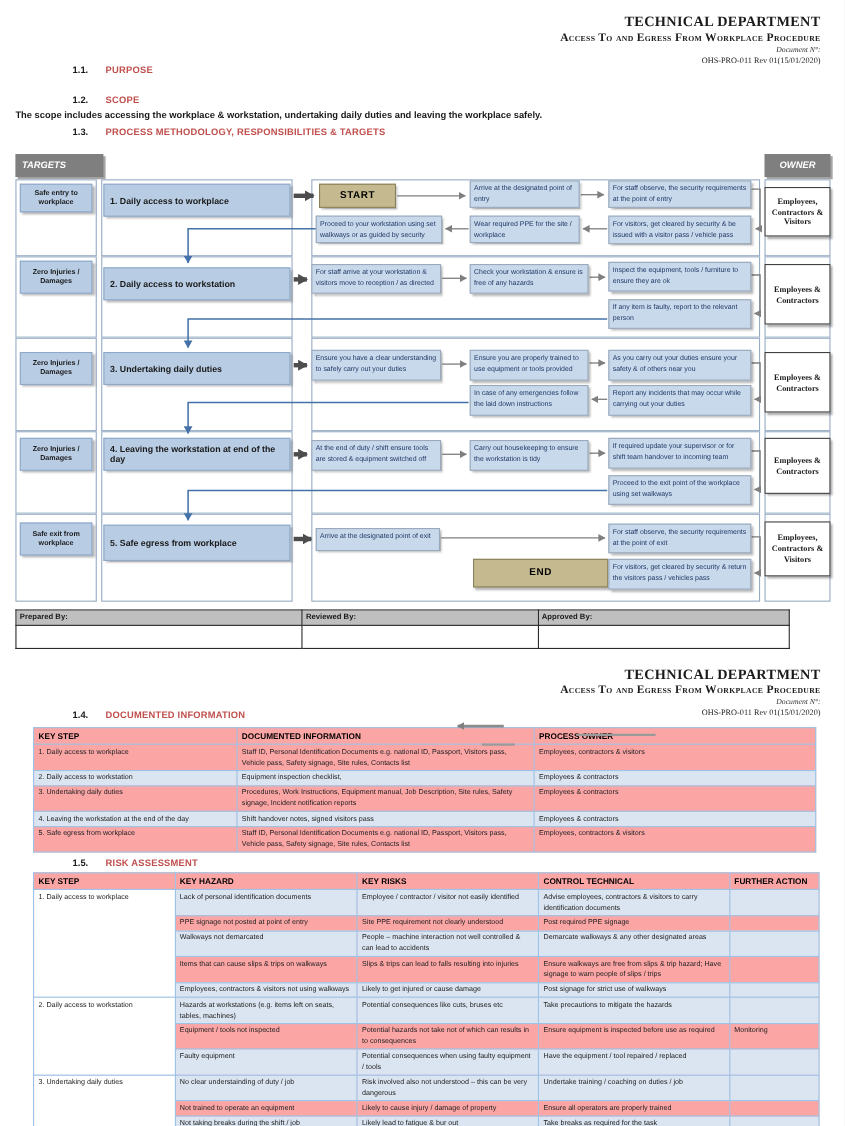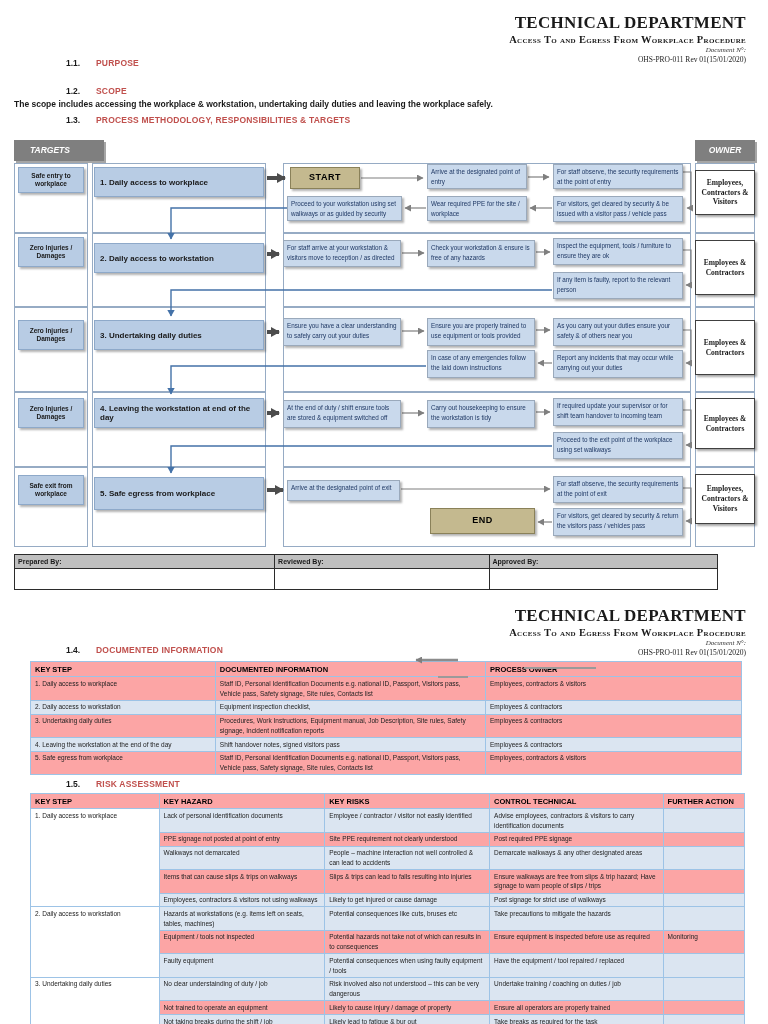--- a/index.html
+++ b/index.html
@@ -1,32 +1,32 @@
 <!DOCTYPE html>
 <html><head>
 <meta charset="utf-8">
 <style>
   html,body{margin:0;padding:0;background:#e9e9e9;}
   .page{position:relative;width:768px;height:1024px;background:#ffffff;overflow:hidden;
         font-family:"Liberation Sans",sans-serif;color:#1a1a1a;}
   
   .doc-header{position:absolute;right:22px;text-align:right;font-family:"Liberation Serif",serif;line-height:1.25;}
-  .dh-dept{font-size:17px;font-weight:bold;letter-spacing:.3px;}
+  .dh-dept{font-size:13px;font-weight:bold;letter-spacing:.3px;}
   .dh-title{font-size:10.5px;font-weight:bold;font-variant:small-caps;letter-spacing:.3px;}
   .dh-doclabel{font-size:7px;font-style:italic;color:#333;}
   .dh-docno{font-size:7.5px;color:#222;}
   
   .sec{position:absolute;left:0;width:768px;font-size:8.5px;font-weight:bold;}
   .sec .num{position:absolute;left:66px;color:#1a1a1a;}
   .sec .sec-title{position:absolute;left:96px;color:#c0504d;letter-spacing:.2px;}
   .body-text{position:absolute;left:14px;width:740px;font-size:8.5px;font-weight:bold;color:#1a1a1a;}
   
   .bar{position:absolute;background:#7f7f7f;color:#fff;font-weight:bold;font-style:italic;
        font-size:8.5px;line-height:21px;box-shadow:2px 2px 0 rgba(0,0,0,.35);}
-  .bar.pad{padding-left:16px;}
+  .bar.pad{padding-left:6px;}
   .bar.center{text-align:center;}
   .cell{position:absolute;background:#fff;border:1px solid #96abc4;box-sizing:border-box;}
   .tbox{position:absolute;background:#b8cce4;border:1px solid #8ea9c9;box-sizing:border-box;
         font-size:6.5px;font-weight:bold;text-align:center;display:flex;align-items:center;justify-content:center;
         box-shadow:2px 2px 2px rgba(0,0,0,.3);line-height:1.3;padding:1px;z-index:6;}
   .sbox{position:absolute;background:#b8cce4;border:1px solid #8ea9c9;box-sizing:border-box;
         font-size:8px;font-weight:bold;display:flex;align-items:center;padding-left:5px;
         box-shadow:2px 2px 2px rgba(0,0,0,.3);z-index:6;}
   .node{position:absolute;background:#c9d9ec;border:1px solid #9aa9bb;box-sizing:border-box;
         font-size:6.3px;line-height:1.55;color:#1f3864;padding:2px 3px;
@@ -161,21 +161,21 @@
       <div class="node" style="left: 427px; top: 318px; width: 108px; height: 28px;"><span>Ensure you are properly trained to use equipment or tools provided</span></div>
       <div class="node" style="left: 553px; top: 318px; width: 130px; height: 28px;"><span>As you carry out your duties ensure your safety &amp; of others near you</span></div>
       <div class="node" style="left: 553px; top: 350px; width: 130px; height: 28px;"><span>Report any incidents that may occur while carrying out your duties</span></div>
       <div class="node" style="left: 427px; top: 350px; width: 108px; height: 28px;"><span>In case of any emergencies follow the laid down instructions</span></div>
       <div class="node" style="left: 283px; top: 400px; width: 118px; height: 28px;"><span>At the end of duty / shift ensure tools are stored &amp; equipment switched off</span></div>
       <div class="node" style="left: 427px; top: 400px; width: 108px; height: 28px;"><span>Carry out housekeeping to ensure the workstation is tidy</span></div>
       <div class="node" style="left: 553px; top: 398px; width: 130px; height: 28px;"><span>If required update your supervisor or for shift team handover to incoming team</span></div>
       <div class="node" style="left: 553px; top: 432px; width: 130px; height: 27px;"><span>Proceed to the exit point of the workplace using set walkways</span></div>
       <div class="node" style="left: 287px; top: 480px; width: 113px; height: 21px;"><span>Arrive at the designated point of exit</span></div>
       <div class="node" style="left: 553px; top: 476px; width: 130px; height: 27px;"><span>For staff observe, the security requirements at the point of exit</span></div>
-      <div class="node se" style="left: 430px; top: 508px; width: 105px; height: 26px;">
+      <div class="node se" style="left: 430px; top: 508px; width: 123px; height: 26px;">
         <span>END</span>
       </div>
       <div class="node" style="left: 553px; top: 508px; width: 130px; height: 28px;"><span>For visitors, get cleared by security &amp; return the visitors pass / vehicles pass</span></div>
     </div>
 
   <svg class="overlay" width="768" height="1024">
     <defs>
       <marker id="ad" markerUnits="userSpaceOnUse" markerWidth="10" markerHeight="10" refX="8" refY="5" orient="auto">
         <path d="M0,0 L9,5 L0,10 Z" fill="#4d4d4d"></path>
         </marker>

